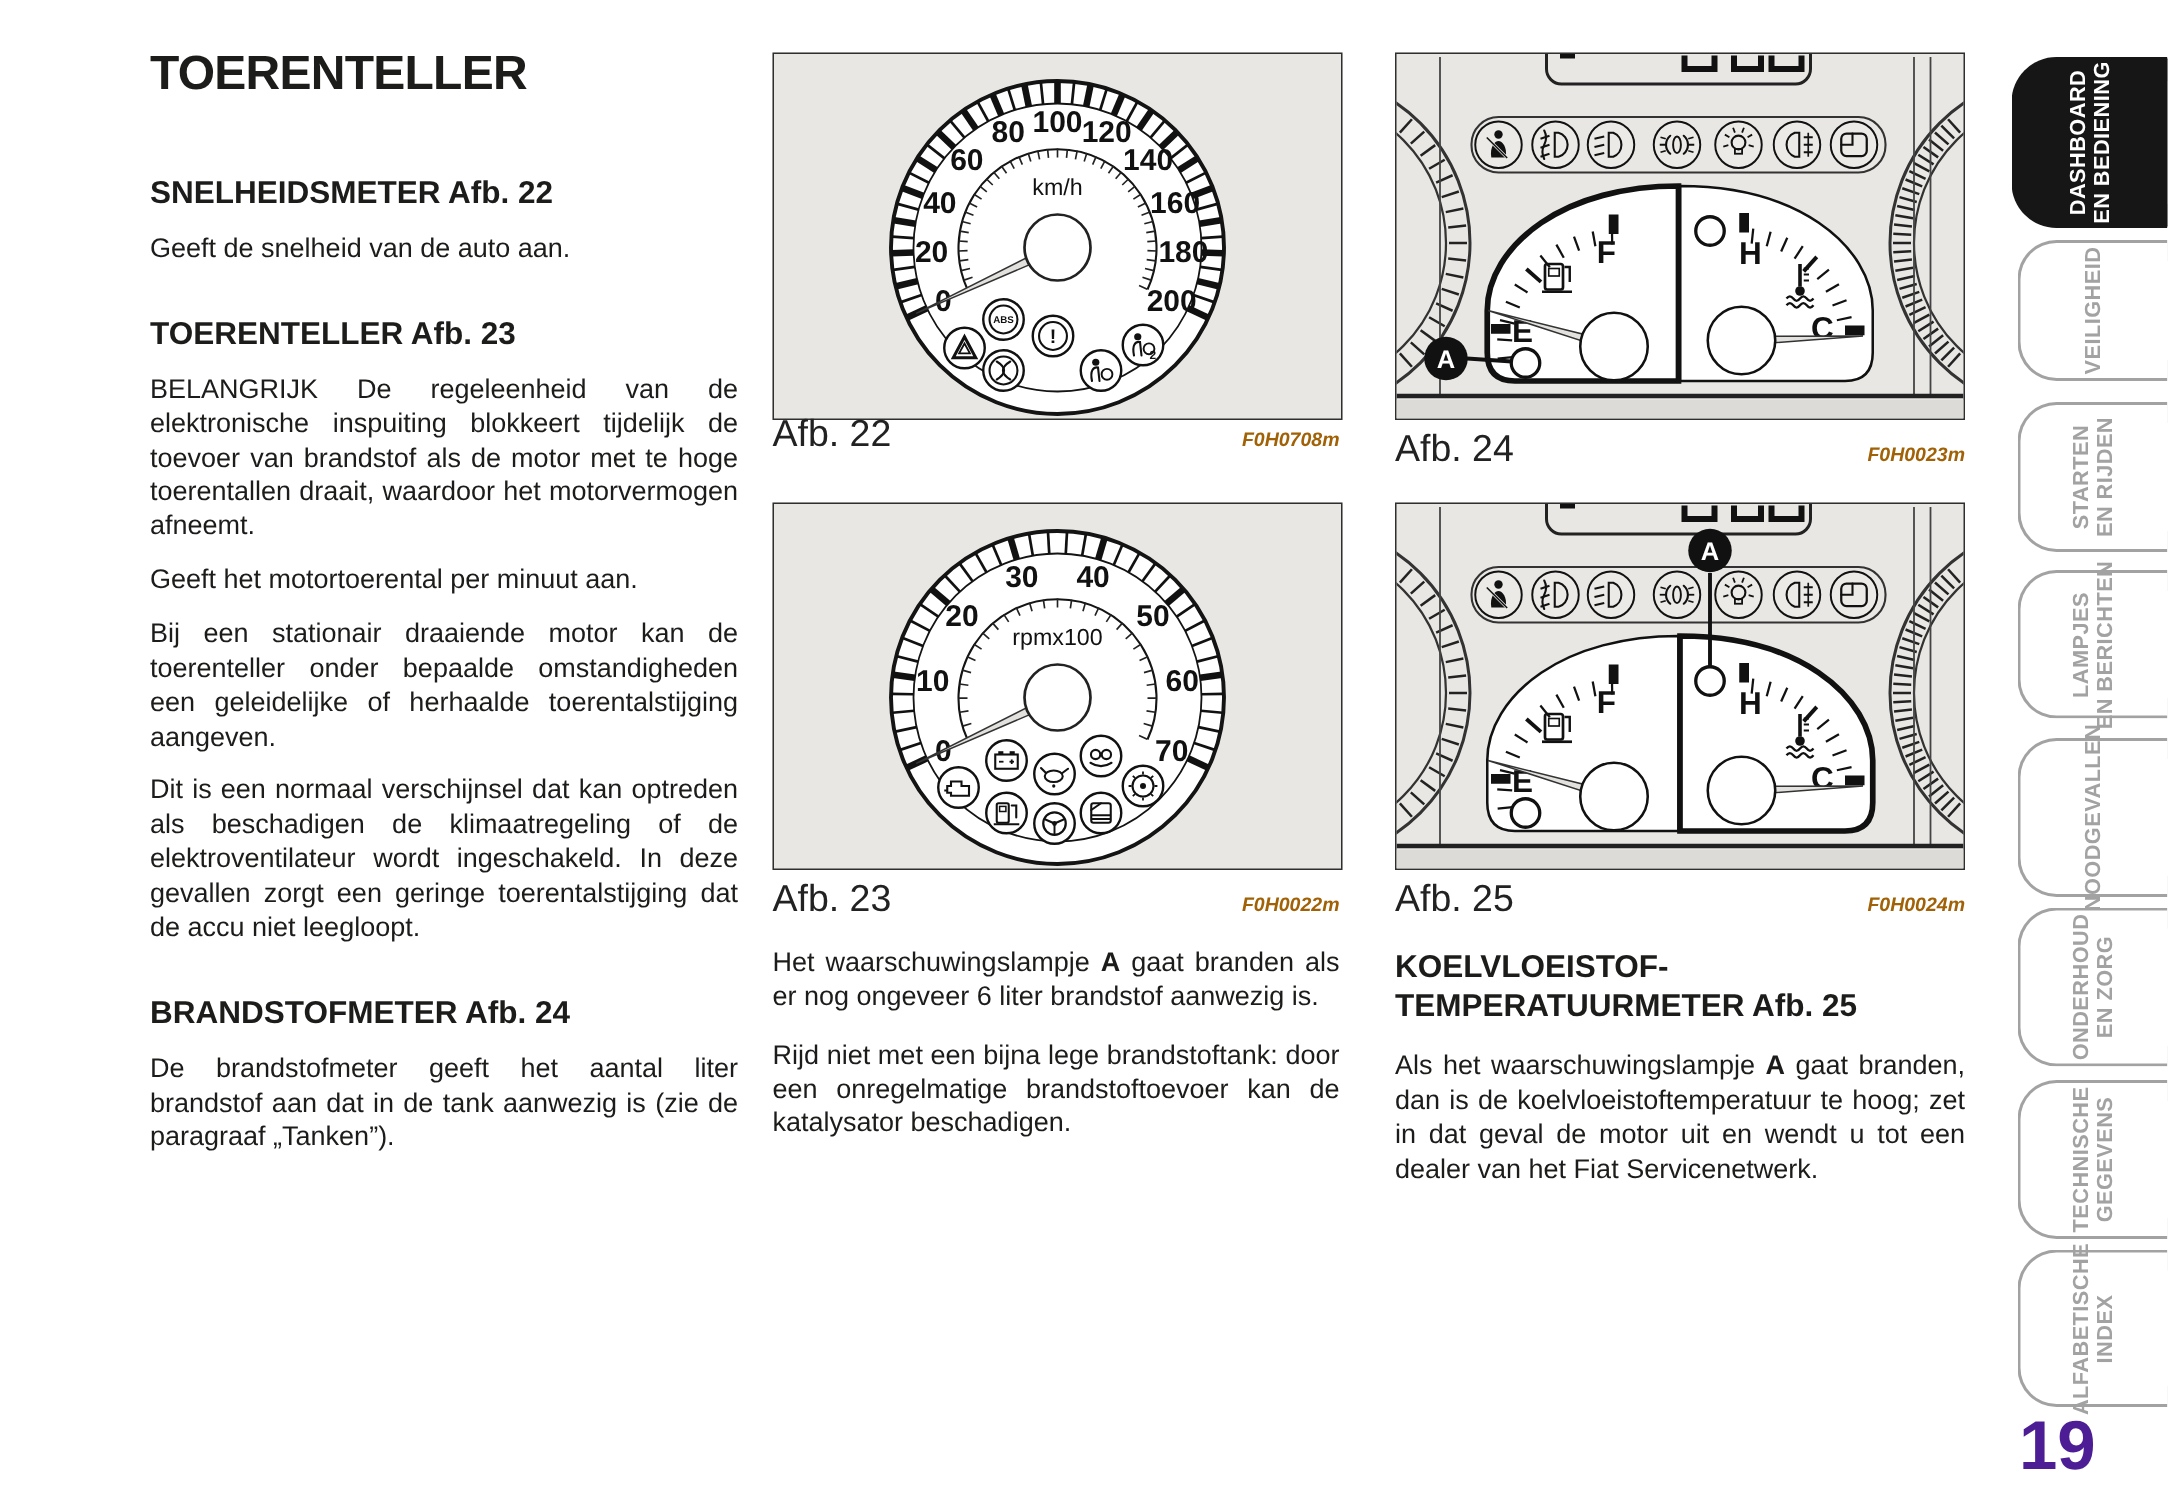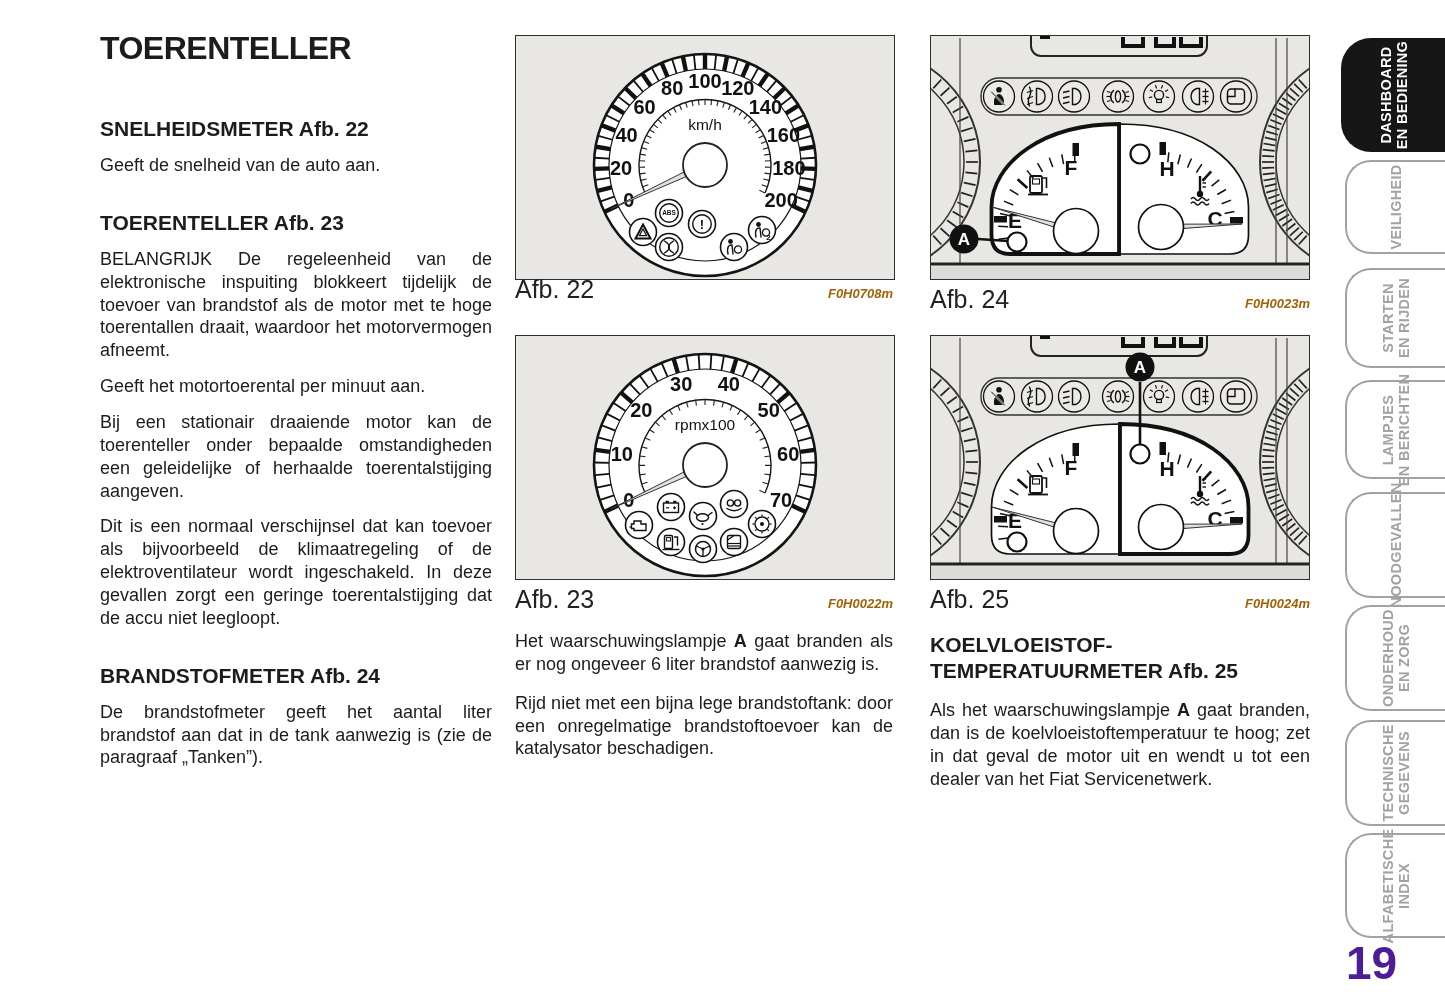--- a/index.html
+++ b/index.html
@@ -39,21 +39,21 @@
 <div class="col-left">
   <h1 class="doc-title">TOERENTELLER</h1>
 
   <h2 class="sec-head first">SNELHEIDSMETER Afb. 22</h2>
   <p class="body">Geeft de snelheid van de auto aan.</p>
 
   <h2 class="sec-head">TOERENTELLER Afb. 23</h2>
   <p class="body">BELANGRIJK De regeleenheid van de elektronische inspuiting blokkeert tijdelijk de toevoer van brandstof als de motor met te hoge toerentallen draait, waardoor het motorvermogen afneemt.</p>
   <p class="body">Geeft het motortoerental per minuut aan.</p>
   <p class="body">Bij een stationair draaiende motor kan de toerenteller onder bepaalde omstandigheden een geleidelijke of herhaalde toerentalstijging aangeven.</p>
-  <p class="body">Dit is een normaal verschijnsel dat kan toevoer als bijvoorbeeld de klimaatregeling of de elektroventilateur wordt ingeschakeld. In deze gevallen zorgt een geringe toerentalstijging dat de accu niet leegloopt.</p>
+  <p class="body">Dit is een normaal verschijnsel dat kan optreden als beschadigen de klimaatregeling of de elektroventilateur wordt ingeschakeld. In deze gevallen zorgt een geringe toerentalstijging dat de accu niet leegloopt.</p>
 
   <h2 class="sec-head">BRANDSTOFMETER Afb. 24</h2>
   <p class="body">De brandstofmeter geeft het aantal liter brandstof aan dat in de tank aanwezig is (zie de paragraaf „Tanken”).</p>
 </div>
 
 <div class="col-mid">
   <div class="abs" style="top:35px;left:0;">
     <svg id="fig22svg" class="fig-svg" width="378" height="243" viewBox="0 0 378 243">
       <circle cx="189" cy="129" r="111" fill="#ffffff" stroke="#141414" stroke-width="2.6"></circle>
       <circle cx="189" cy="129" r="96" fill="none" stroke="#141414" stroke-width="1.2"></circle>

